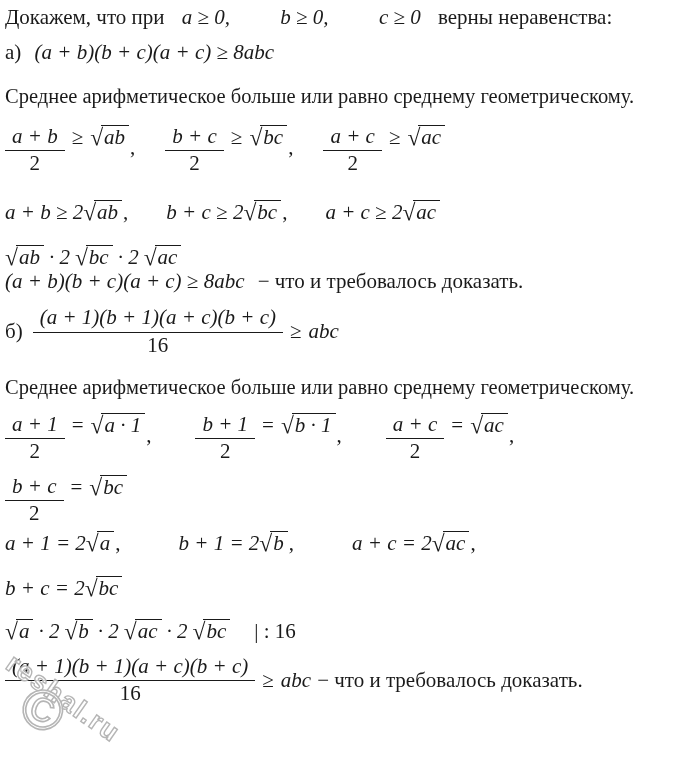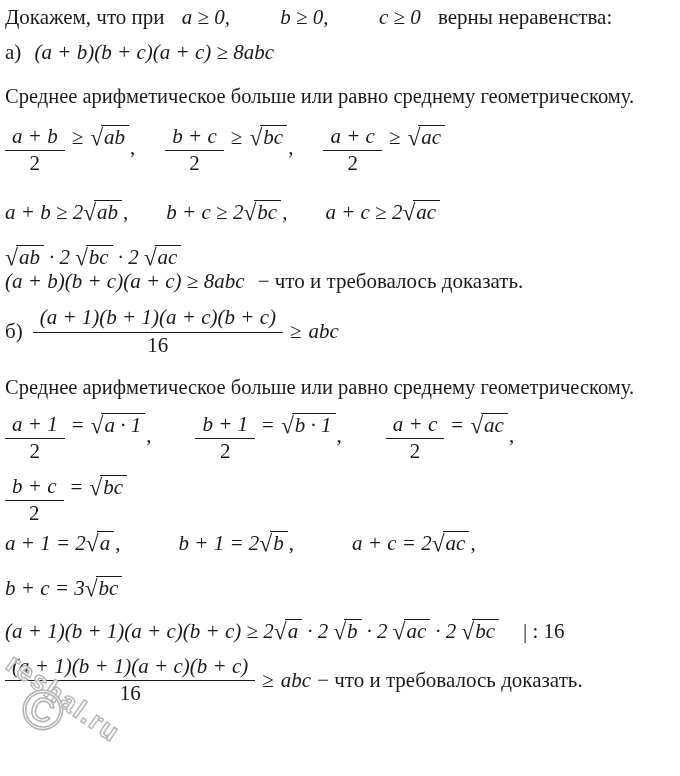--- a/index.html
+++ b/index.html
@@ -299,30 +299,29 @@
       <span class="sqrt">
         <span class="sign">√</span>
         <span class="rad math">ac</span>
       </span>
       <span class="post">,</span>
     </span>
   </div>
 
   <div class="line row l13">
     <span class="eq">
-      <span class="math">b + c = 3</span>
+      <span class="math">b + c = 2</span>
       <span class="sqrt">
         <span class="sign">√</span>
         <span class="rad math">bc</span>
       </span>
     </span>
   </div>
 
   <div class="line l14">
-    <span class="math">(a + 1)(b + 1)(a + c)(b + c) ≥ 2</span>
     <span class="sqrt">
       <span class="sign">√</span>
       <span class="rad math">a</span>
     </span>
     <span class="math mid">· 2</span>
     <span class="sqrt">
       <span class="sign">√</span>
       <span class="rad math">b</span>
     </span>
     <span class="math mid">· 2</span>

